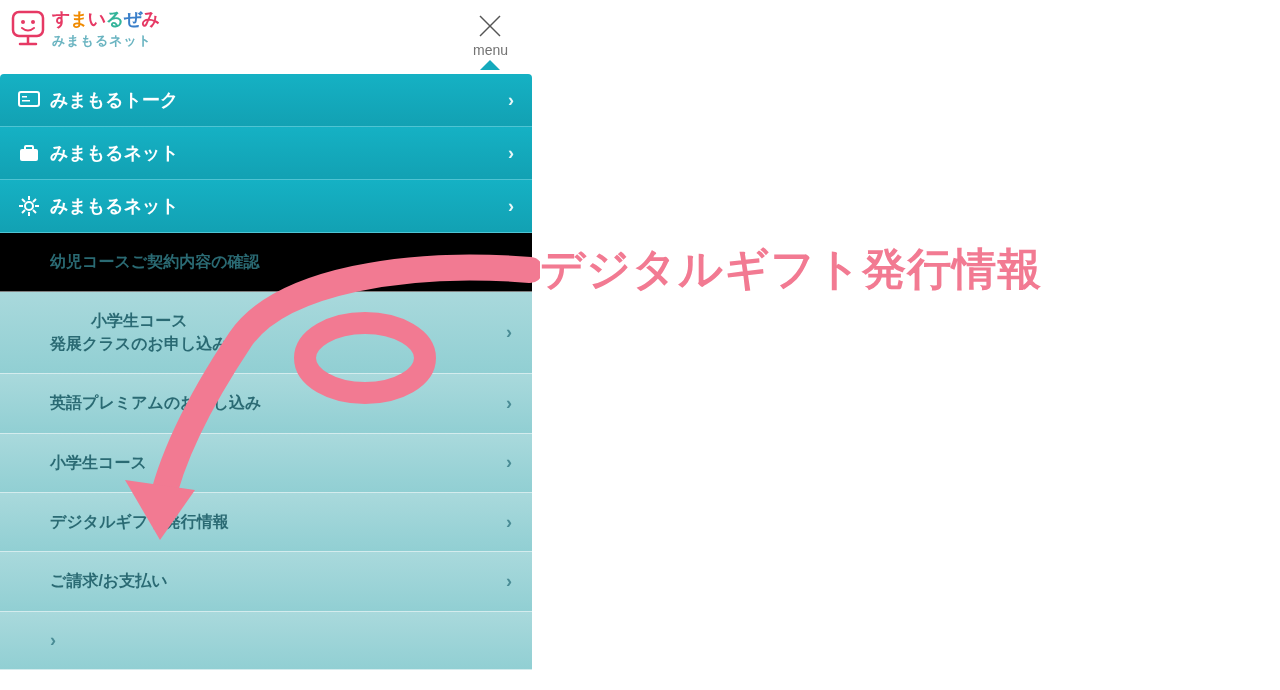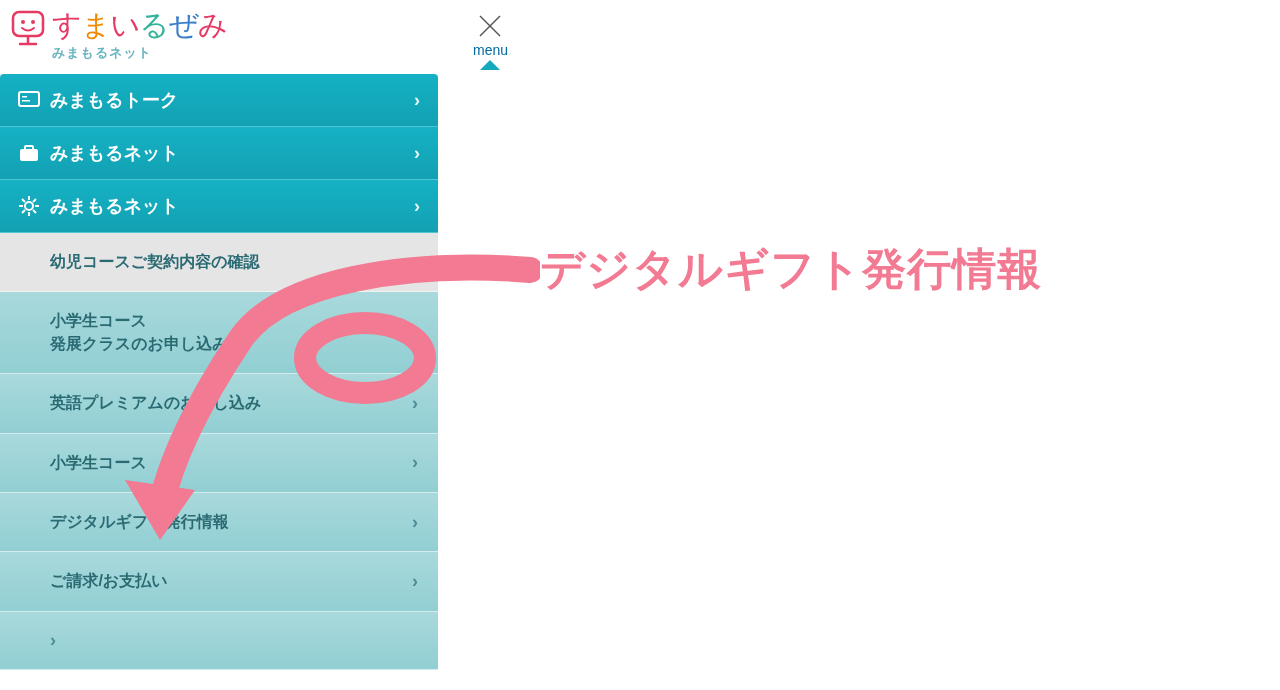--- a/index.html
+++ b/index.html
@@ -31,22 +31,22 @@
       width: 36px;
       height: 44px;
       position: relative;
     }
     .logo-text {
       display: flex;
       flex-direction: column;
       padding-top: 2px;
     }
     .logo-title {
-      font-size: 29px;
-      font-weight: normal;
+      font-size: 18px;
+      font-weight: bold;
       letter-spacing: -0.5px;
       line-height: 1.1;
     }
     .logo-title .c1 { color: #e63964; }
     .logo-title .c2 { color: #f08a00; }
     .logo-title .c3 { color: #e63964; }
     .logo-title .c4 { color: #33b49a; }
     .logo-title .c5 { color: #3a7fc9; }
     .logo-title .c6 { color: #e63964; }
     .logo-subtitle {
@@ -59,33 +59,34 @@
     .menu-toggle {
       display: flex;
       flex-direction: column;
       align-items: center;
       cursor: pointer;
       padding-top: 4px;
     }
     .menu-toggle svg { display: block; }
     .menu-label {
       font-size: 14px;
-      color: #0369a1;
+      color: #737373;
       margin-top: 2px;
     }
     .menu-caret {
       width: 0;
       height: 0;
       border-left: 10px solid transparent;
       border-right: 10px solid transparent;
       border-bottom: 10px solid #14a9bc;
       margin-top: 2px;
     }
     .main-nav {
-      width: 438px;
+      width: 532px;
+      text-align: center;
     }
     .nav-item {
       display: flex;
       align-items: center;
       justify-content: space-between;
       padding: 14px 18px;
       color: #fff;
       font-size: 18px;
       font-weight: 600;
       cursor: pointer;
@@ -118,21 +119,21 @@
       justify-content: space-between;
       padding: 18px 20px 18px 50px;
       color: #2a6a73;
       font-size: 16px;
       font-weight: 600;
       cursor: pointer;
       background: linear-gradient(#a9d9dc, #91cfd3);
       border-bottom: 1px solid rgba(255,255,255,0.5);
     }
     .sub-item.highlight {
-      background: #e5e5e5;
+      background: #000000;
     }
     .sub-chevron {
       color: #4a8d96;
       font-size: 18px;
     }
     .sub-text {
       line-height: 1.4;
     }
     .annotation {
       position: absolute;

